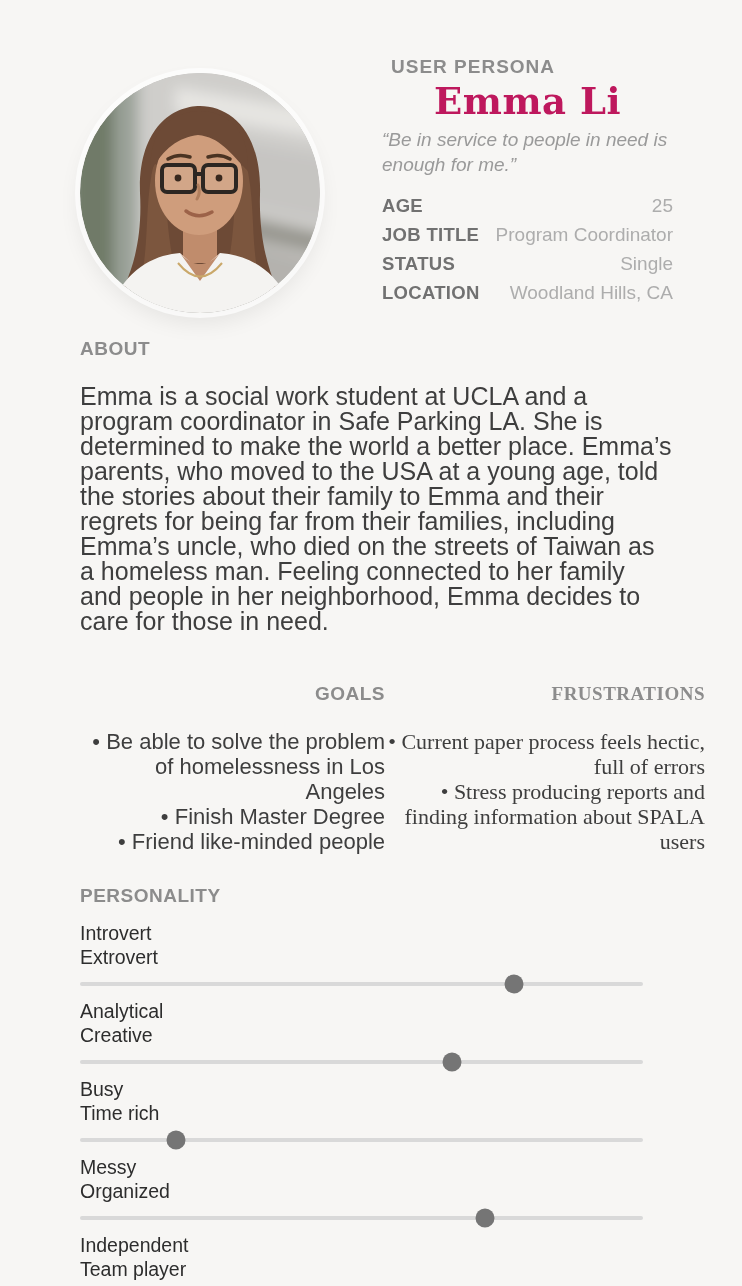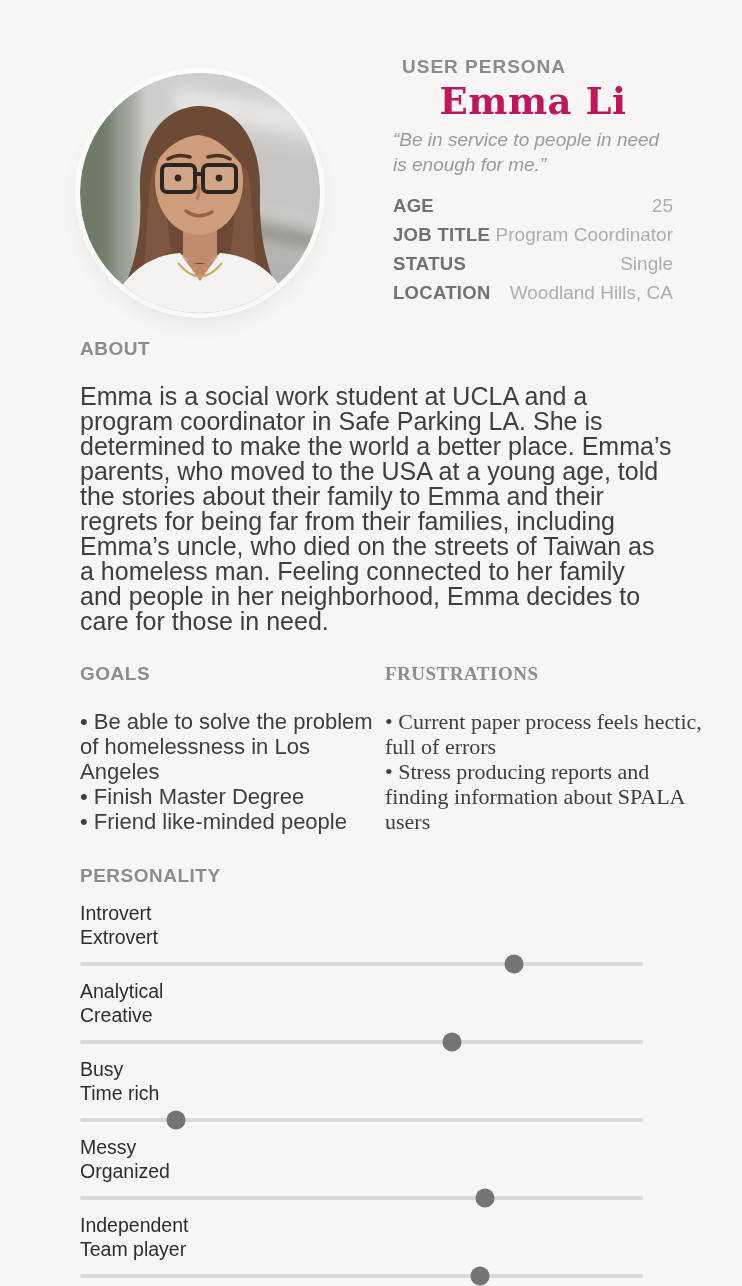--- a/index.html
+++ b/index.html
@@ -6,21 +6,21 @@
   html,body { margin:0; padding:0; }
   body {
     width:742px; height:1286px;
     background:#f7f6f4;
     font-family:"Liberation Sans","DejaVu Sans",sans-serif;
     color:#3e3e3e;
   }
   .page { position:relative; width:742px; height:1286px; overflow:hidden; }
 
   
-  .top { display:flex; align-items:flex-start; padding:56px 69px 0 80px;gap:11px; }
+  .top { display:flex; align-items:flex-start; padding:56px 69px 0 80px; }
   .avatar {
     width:240px; height:240px; flex:0 0 auto; margin-top:17px;
     border-radius:50%;
     box-shadow:0 0 0 5px rgba(255,255,255,.7), 0 10px 22px rgba(0,0,0,.08);
   }
   .avatar svg { display:block; width:240px; height:240px; border-radius:50%; }
   .intro { flex:1; margin-left:62px; min-width:0; }
   .eyebrow { font-size:19px; font-weight:bold; color:#8c8c8c; letter-spacing:1px; padding-left:9px; line-height:21px; }
   .name {
     font-family:"DejaVu Serif","Liberation Serif",serif;
@@ -31,21 +31,21 @@
   .detail-row { display:flex; justify-content:space-between; align-items:baseline; padding:3px 0; }
   .detail-label { font-size:18.5px; font-weight:bold; color:#717171; letter-spacing:.3px; line-height:23px; }
   .detail-value { font-size:19px; color:#adadad; text-align:right; line-height:23px; }
 
   
   .section-title { font-size:19px; font-weight:bold; color:#8c8c8c; letter-spacing:.5px; line-height:24px; }
 
   .about { margin:24px 70px 0 80px; }
   .about-body { margin:23px 0 0; font-size:25px; line-height:25px; color:#3e3e3e; max-width:594px; }
 
-  .cols { display:flex; margin:28px 37px 0 80px; }
+  .cols { display:flex; margin:48px 37px 0 80px;text-align:right; }
   .col-goals { width:305px; flex:0 0 auto; }
   .col-frustrations { width:320px; flex:0 0 auto;font-family:Liberation Serif, serif; }
   .bullets { margin-top:23px; font-size:22px; line-height:25px; color:#3e3e3e; }
   .bullet::before { content:"\2022  "; }
 
   .personality { margin:30px 99px 0 80px; }
   .slider-row { margin-top:13px; }
   .slider-row:first-of-type { margin-top:10px; }
   .slider-labels { display:flex; justify-content:space-between; font-size:19.5px; color:#2d2d2d; line-height:24px;flex-direction:column; }
   .slider-track { position:relative; height:4px; border-radius:2px; background:#d9d9d9; margin-top:13px; }

